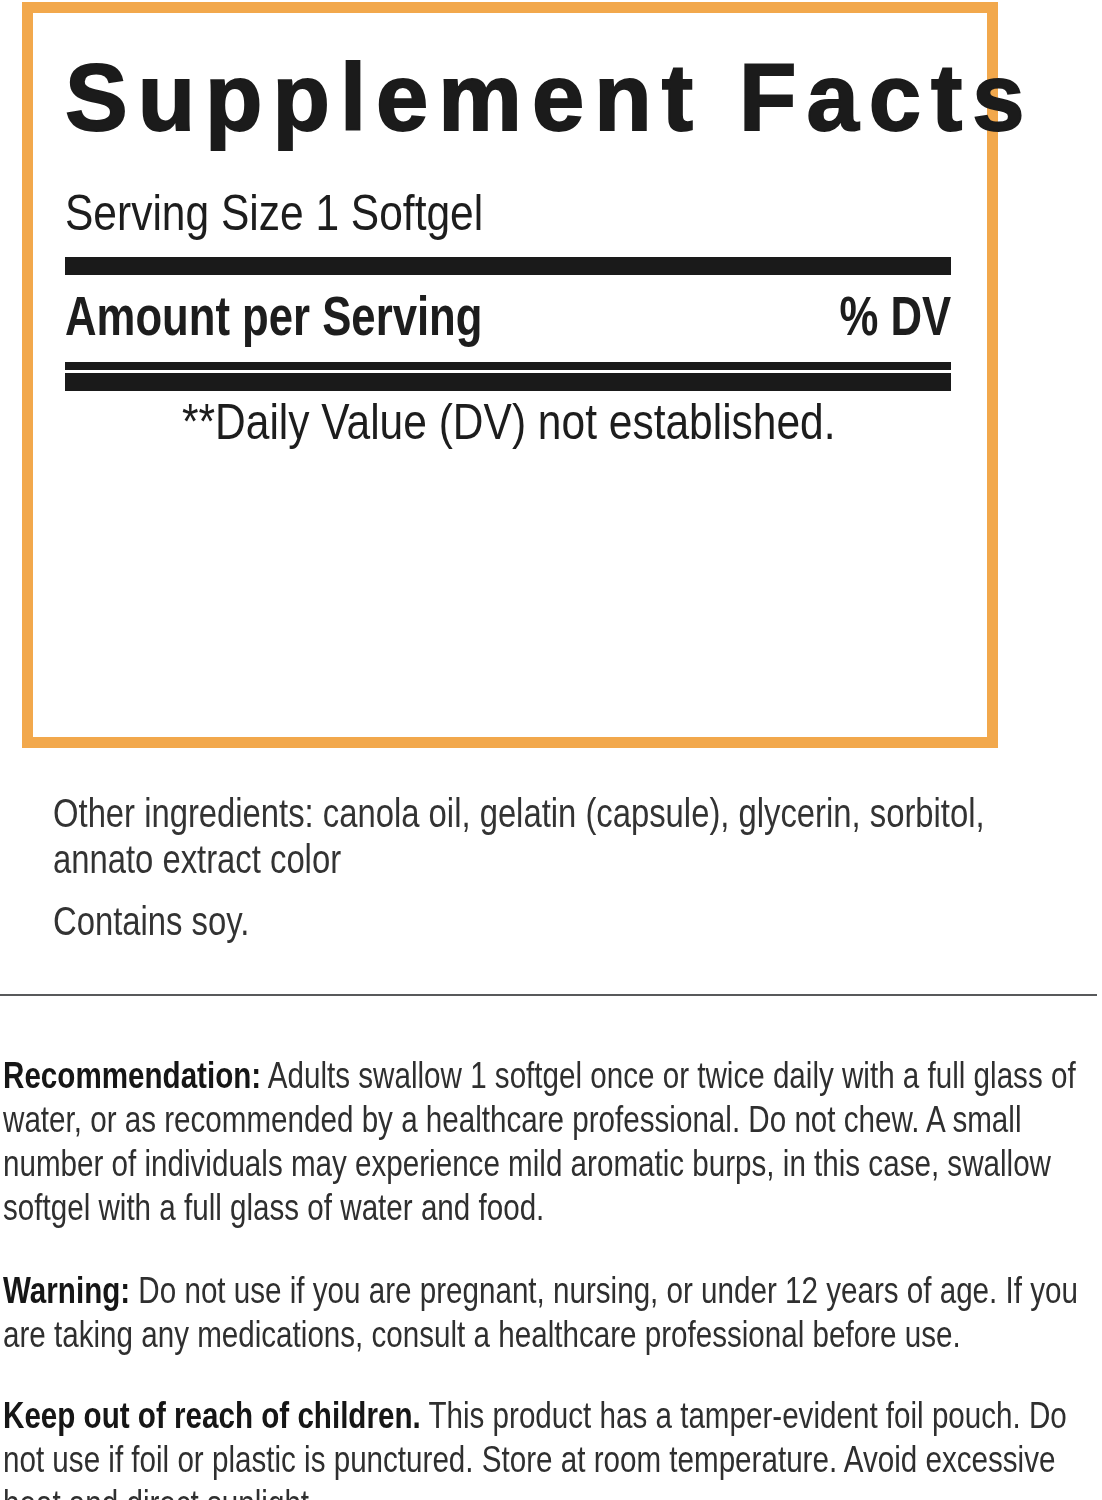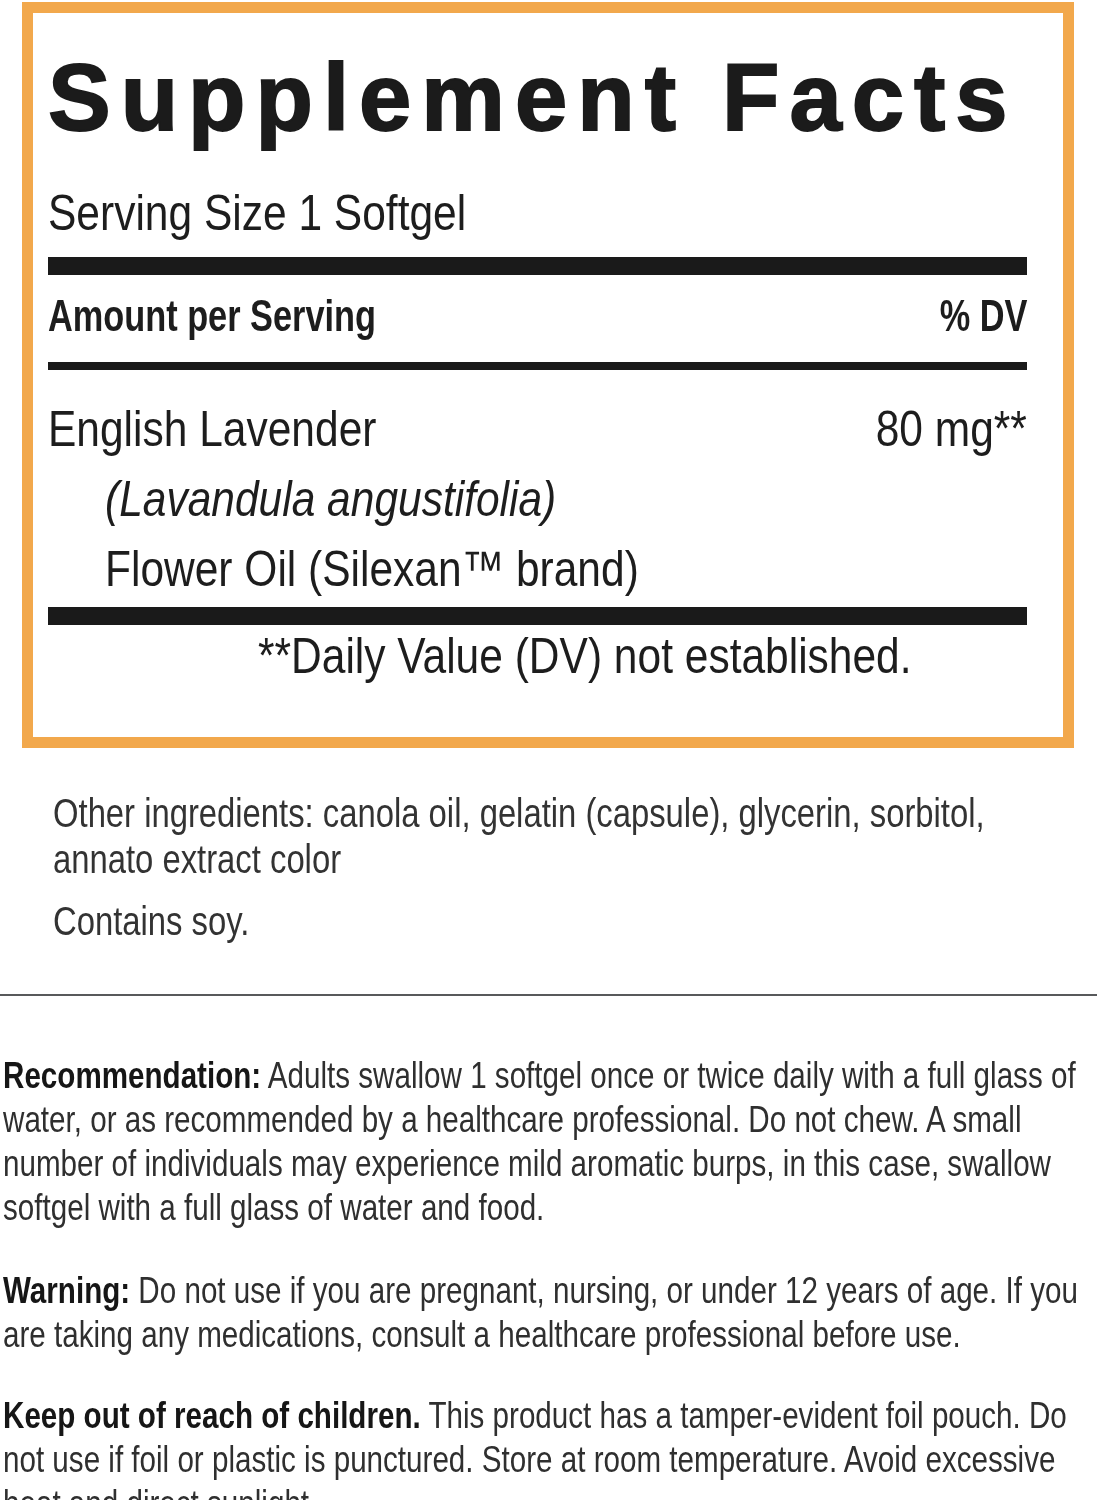--- a/index.html
+++ b/index.html
@@ -10,25 +10,25 @@
     background: #ffffff;
     overflow: hidden;
     font-family: "Liberation Sans", sans-serif;
     color: #1d1d1d;
   }
 
   
   .facts-box {
     box-sizing: border-box;
     margin: 2px 0 0 22px;
-    width: 1052px;
+    width: 976px;
     height: 746px;
     border: 11px solid #F2A84C;
     background: #ffffff;
-    padding: 45px 36px 0 15px;
+    padding: 45px 36px 0 32px;
   }
   .sf-title {
     font-size: 94px;
     line-height: 80px;
     font-weight: 700;
     letter-spacing: 10px;
     color: #1b1b1b;
     -webkit-text-stroke: 1.8px #1b1b1b;
     white-space: nowrap;
   }
@@ -37,21 +37,21 @@
   .sqR { display: inline-block; transform: scaleX(0.85); transform-origin: 100% 50%; white-space: nowrap; }
   .sq78  { display: inline-block; transform: scaleX(0.78); transform-origin: 0 50%; white-space: nowrap; }
   .sq78R { display: inline-block; transform: scaleX(0.78); transform-origin: 100% 50%; white-space: nowrap; }
 
   .serving-line { margin-top: 44px; }
   .bar { background: #1a1a1a; }
   .bar-thick { height: 18px; }
   .bar-thin  { height: 8px; }
   .bar1 { margin-top: 13px; }
   .row { display: flex; justify-content: space-between; align-items: baseline; }
-  .amount-row { margin-top: 11px; font-weight: 700; font-size: 44px; line-height: 60px; }
+  .amount-row { margin-top: 11px; font-weight: 700; font-size: 56px; line-height: 60px; }
   .bar2 { margin-top: 16px; }
   .ingredient-block { margin-top: 24px; }
   .ingredient-block .line { line-height: 70px; }
   .indent { margin-left: 57px; }
   .italic { font-style: italic; }
   .bar3 { margin-top: 3px; }
   .footnote-line { margin-top: 0; text-align: right; }
 
   
   .other-wrap {
@@ -102,32 +102,20 @@
 
     <div class="bar bar-thick bar1"></div>
 
     <div class="row amount-row">
       <span class="sq78">Amount per Serving</span>
       <span class="sq78R">% DV</span>
     </div>
 
     <div class="bar bar-thin bar2"></div>
 
-    <div class="ingredient-block">
-      <div class="row line">
-        <span class="sq">English Lavender</span>
-        <span class="sqR">80 mg**</span>
-      </div>
-      <div class="line indent">
-        <span class="sq italic">(Lavandula angustifolia)</span>
-      </div>
-      <div class="line indent">
-        <span class="sq">Flower Oil (Silexan™ brand)</span>
-      </div>
-    </div>
 
     <div class="bar bar-thick bar3"></div>
 
     <div class="line footnote-line">
       <span class="sq">**Daily Value (DV) not established.</span>
     </div>
 
   </div>
 
   <div class="other-wrap">

